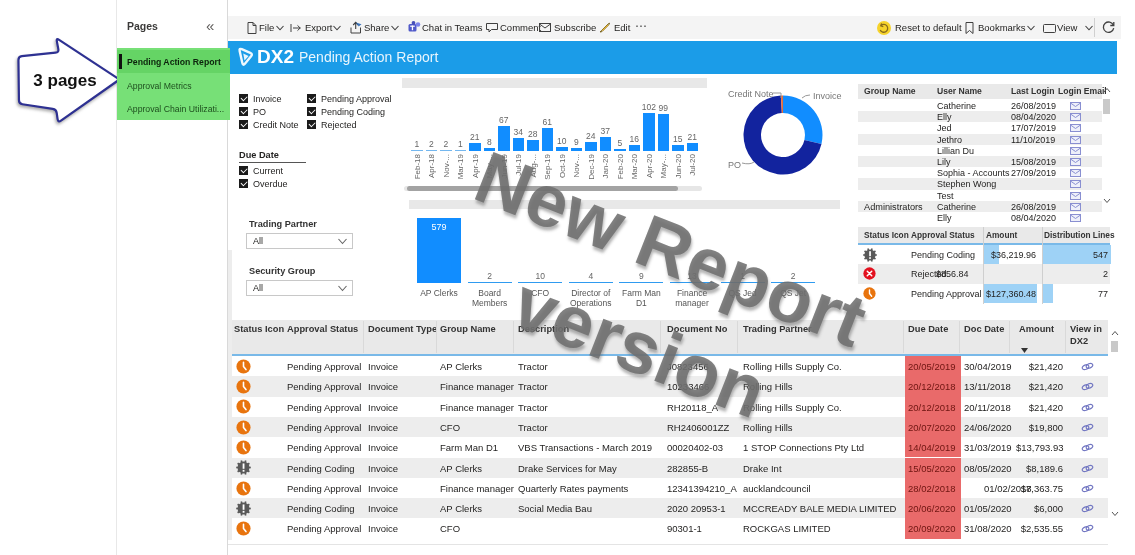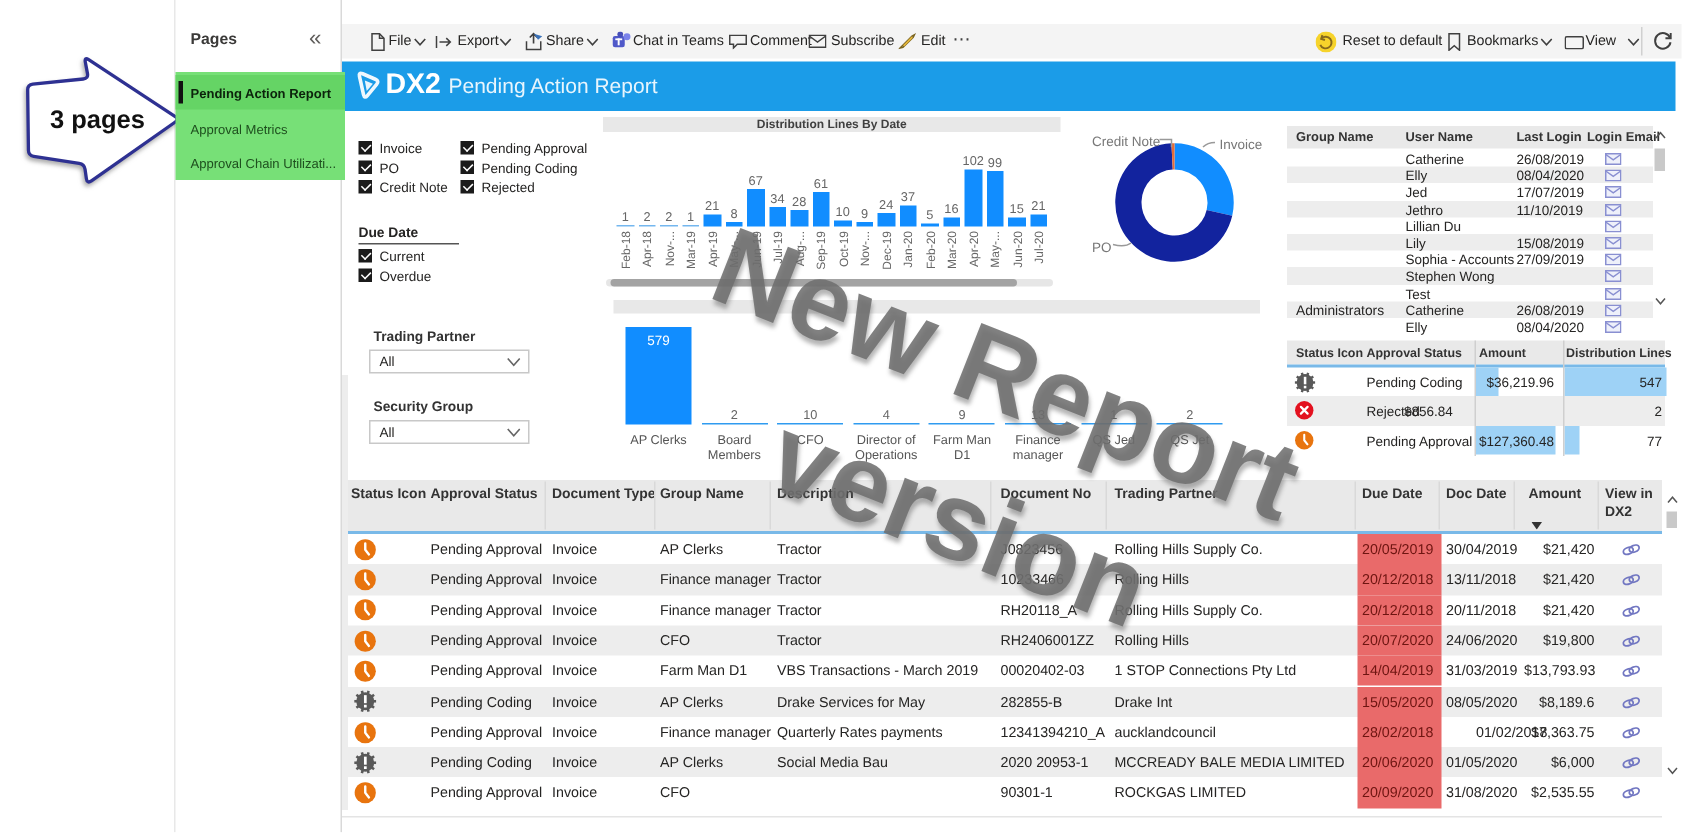--- a/index.html
+++ b/index.html
@@ -143,21 +143,20 @@
     <div class="abs" style="left:249px; top:266px; font-weight:bold; color:#333; font-size:9.2px;">Security Group</div>
     <div class="abs" style="left:246px; top:280px; width:107px; height:16px; border:1px solid #c8c8c8; background:#fff;">
       <span style="position:absolute; left:6px; top:2px;">All</span>
       <svg style="position:absolute; right:5px; top:4px;" width="9" height="7" viewBox="0 0 9 7">
           <path d="M0.5 1 L4.5 5.5 L8.5 1" fill="none" stroke="#666" stroke-width="1.1"></path>
         </svg>
     </div>
   </div>
 
   <div class="abs" style="left:402px; top:78px; width:305px; height:10px; background:#e8e8e8;"></div>
-  <div class="abs" style="left:402px; top:78px; width:305px; height:10px; font-size:8px; font-weight:bold; color:#404040; text-align:center; line-height:10px;">Distribution Lines By Date</div>
   <div id="chart1" class="abs" style="left:0; top:0; width:1135px; height:555px; pointer-events:none;">
       <div class="abs" style="left:411.0px; top:149.5px; width:11.5px; height:1.5px; background:#74b7ef;"></div>
       <div class="abs" style="left:404.8px; top:138.5px; width:24px; text-align:center; font-size:8.5px; color:#666;">1</div>
       <div class="abs" style="left:412.5px; top:154px; width:30px; height:9px; font-size:8px; color:#666; transform:rotate(-90deg) translateX(-30px); transform-origin:0 0; text-align:right; white-space:nowrap;">Feb-18</div>
       <div class="abs" style="left:425.5px; top:149.5px; width:11.5px; height:1.5px; background:#74b7ef;"></div>
       <div class="abs" style="left:419.3px; top:138.5px; width:24px; text-align:center; font-size:8.5px; color:#666;">2</div>
       <div class="abs" style="left:427.0px; top:154px; width:30px; height:9px; font-size:8px; color:#666; transform:rotate(-90deg) translateX(-30px); transform-origin:0 0; text-align:right; white-space:nowrap;">Apr-18</div>
       <div class="abs" style="left:440.0px; top:149.5px; width:11.5px; height:1.5px; background:#74b7ef;"></div>
       <div class="abs" style="left:433.8px; top:138.5px; width:24px; text-align:center; font-size:8.5px; color:#666;">2</div>
       <div class="abs" style="left:441.5px; top:154px; width:30px; height:9px; font-size:8px; color:#666; transform:rotate(-90deg) translateX(-30px); transform-origin:0 0; text-align:right; white-space:nowrap;">Nov-...</div>

